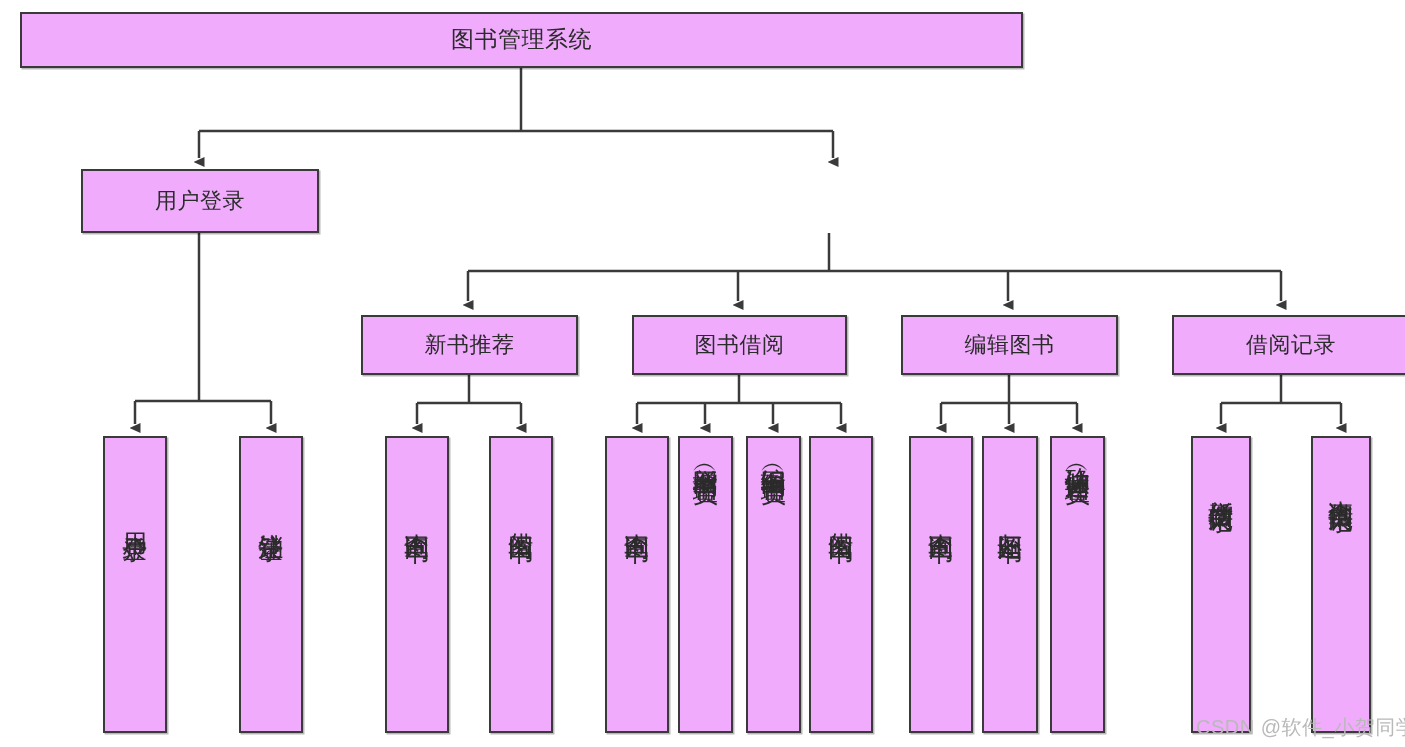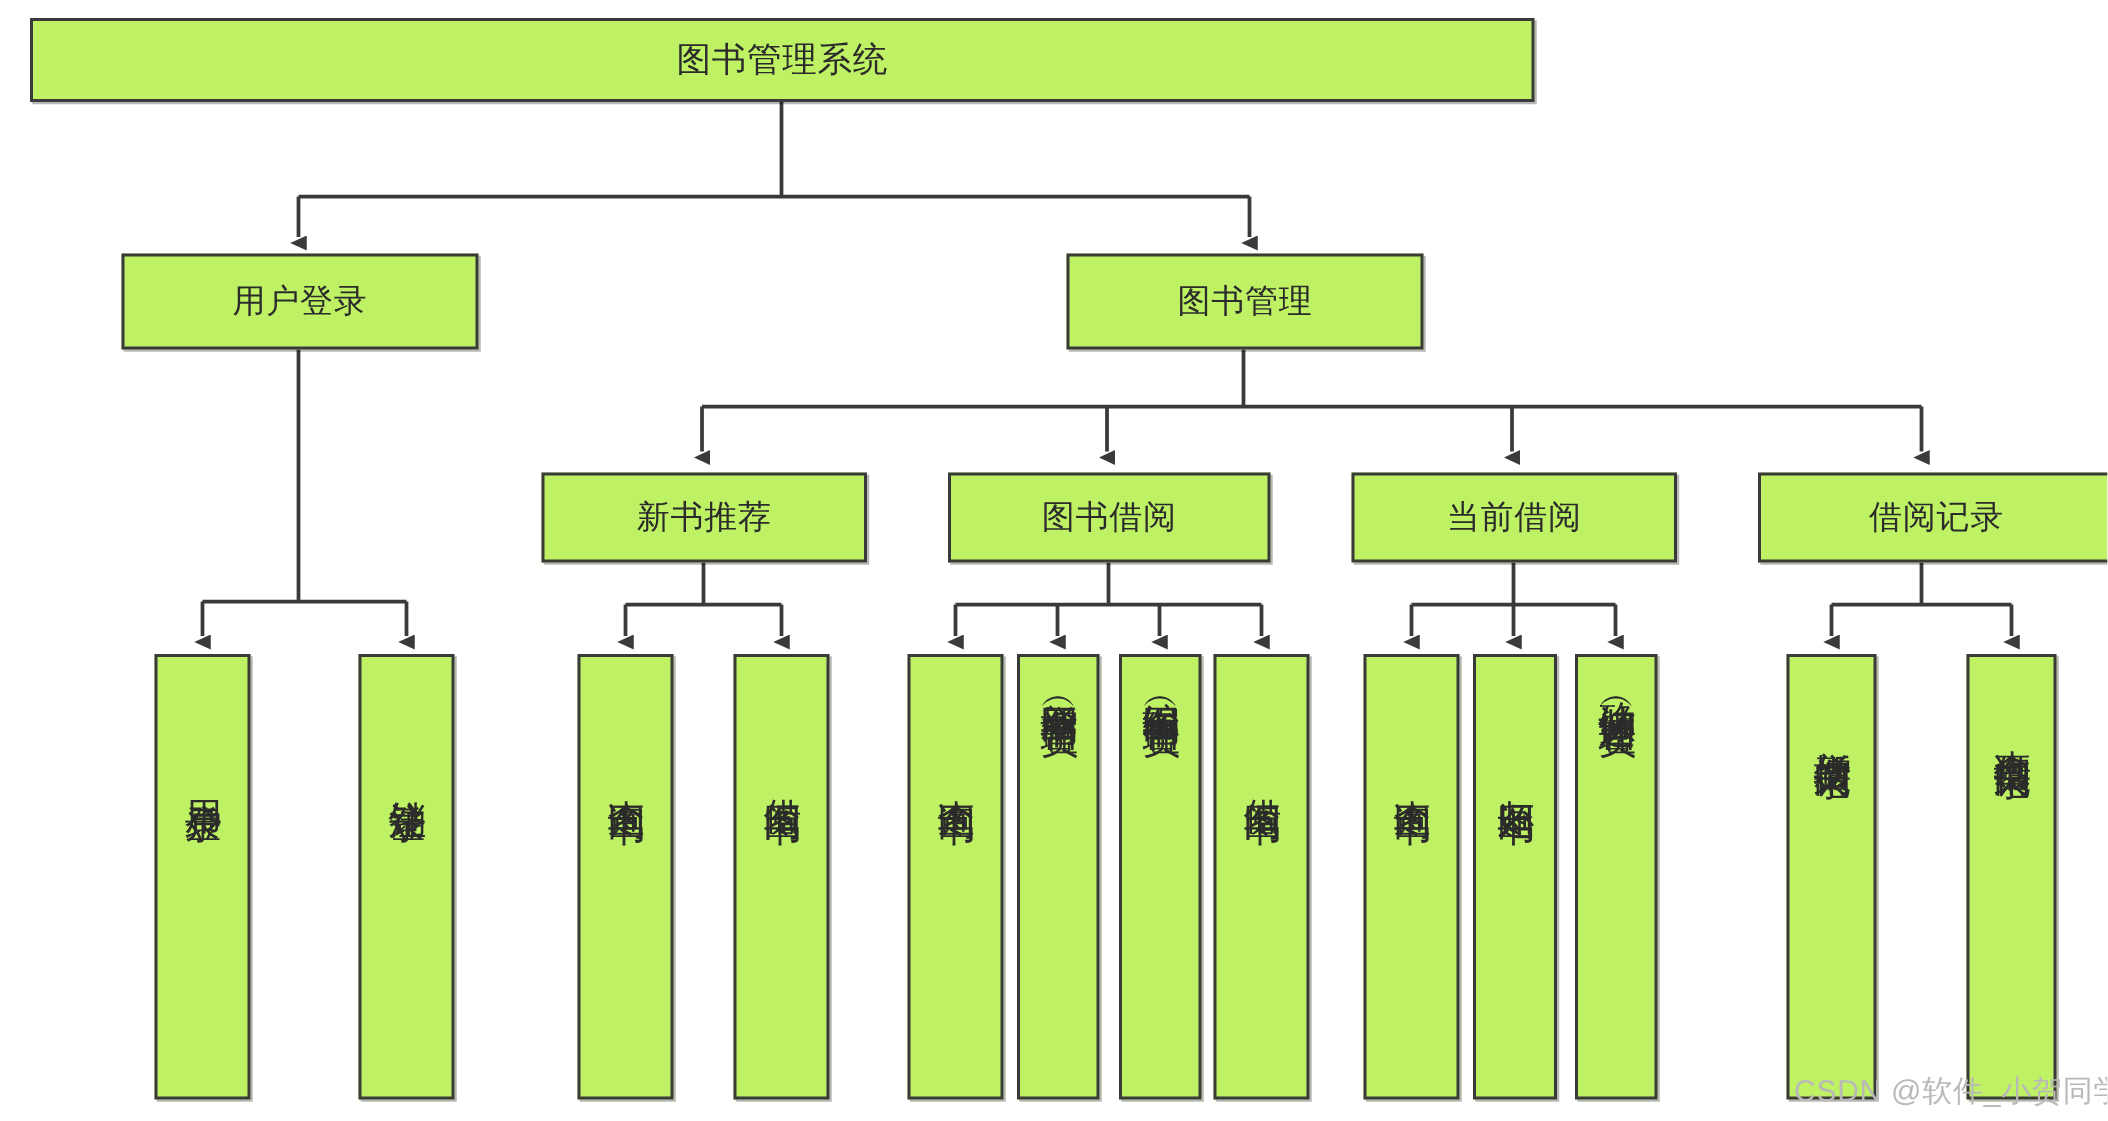--- a/index.html
+++ b/index.html
@@ -21,21 +21,21 @@
     position: absolute;
     left: 0;
     top: 0;
     width: 1405px;
     height: 747px;
   }
   .node {
     position: absolute;
     box-sizing: border-box;
     border: 2px solid #3a3a3a;
-    background: #bef264;
+    background: #f0abfc;
     box-shadow: 1.5px 1.5px 0 rgba(0,0,0,0.28);
     display: flex;
     align-items: center;
     justify-content: center;
     color: #2b2b2b;
   }
   .node .lbl {
     display: block;
     line-height: 1.18;
     text-align: center;
@@ -126,32 +126,29 @@
     </g>
   </svg>
 
   <div class="node horiz root" style="left:20px; top:12px; width:1003px; height:56px;">
     <span class="lbl">图书管理系统</span>
   </div>
 
   <div class="node horiz" style="left:81px; top:169px; width:238px; height:64px;">
     <span class="lbl">用户登录</span>
   </div>
-  <div class="node horiz" style="left:711px; top:169px; width:238px; height:64px;">
-    <span class="lbl">图书管理</span>
-  </div>
 
   <div class="node horiz" style="left:632px; top:315px; width:215px; height:60px;">
     <span class="lbl">图书借阅</span>
   </div>
   <div class="node horiz" style="left:361px; top:315px; width:217px; height:60px;">
     <span class="lbl">新书推荐</span>
   </div>
   <div class="node horiz" style="left:901px; top:315px; width:217px; height:60px;">
-    <span class="lbl">当前借阅</span>
+    <span class="lbl">编辑图书</span>
   </div>
   <div class="node horiz" style="left:1172px; top:315px; width:238px; height:60px;">
     <span class="lbl">借阅记录</span>
   </div>
 
   <div class="node vert" style="left:103px; top:436px; width:64px; height:297px; padding-top:75px;">
     <span class="lbl">用户登录</span>
   </div>
   <div class="node vert" style="left:239px; top:436px; width:64px; height:297px; padding-top:75px;">
     <span class="lbl">注销登录</span>

